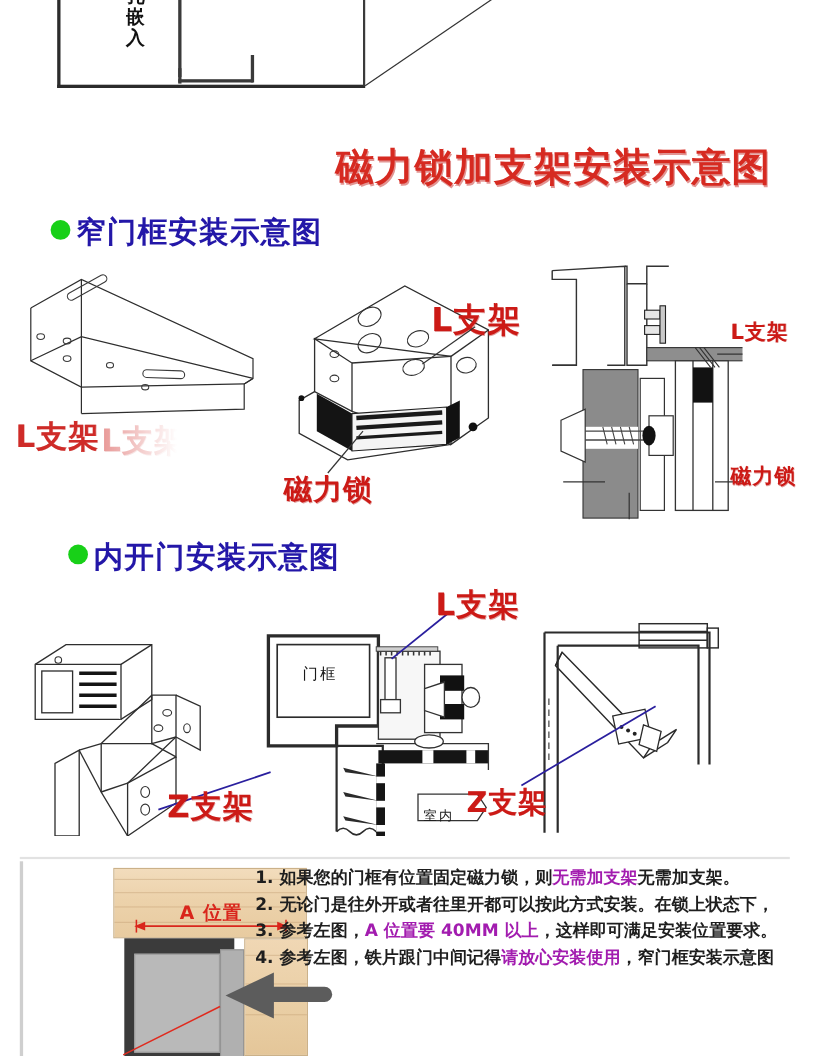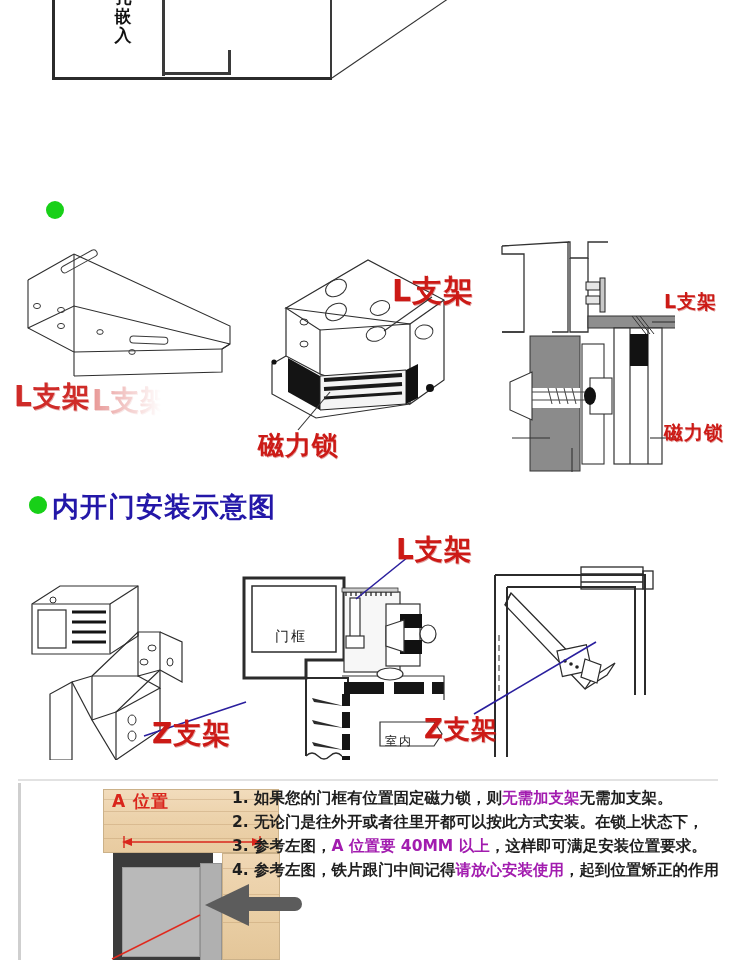--- a/index.html
+++ b/index.html
@@ -35,40 +35,40 @@
     font-size:35px;line-height:42px;font-weight:bold;
     color:#d62a21;letter-spacing:1px;
     text-shadow:1px 1px 0 rgba(190,20,16,.45);
   }
 
   
   .sec-head{font-size:27px;font-weight:bold;color:#2317a8;letter-spacing:1px;line-height:32px;}
   .bullet{display:inline-block;width:18px;height:18px;border-radius:50%;
           background:#18d018;vertical-align:2px;margin-right:5px;}
   #sec1{left:46px;top:196px;}
-  #sec2{left:29px;top:491px;text-align:right;}
+  #sec2{left:62px;top:491px;text-align:right;}
 
   
   .lab-red{color:#cc1a16;font-weight:bold;letter-spacing:1px;
            text-shadow:.6px .6px 0 rgba(180,18,14,.4);}
   #lab-l1{left:14px;top:378px;font-size:28px;opacity:.92;}
   #lab-l1b{left:92px;top:382px;font-size:28px;opacity:.45;
            -webkit-mask-image:linear-gradient(90deg,#000 0%,transparent 90%);
            mask-image:linear-gradient(90deg,#000 0%,transparent 90%);}
   #lab-l2{left:392px;top:271px;font-size:30px;}
   #lab-l3{left:664px;top:289px;font-size:19px;}
   #lab-mag1{left:258px;top:428px;font-size:26px;}
   #lab-mag2{left:664px;top:420px;font-size:19px;}
   #lab-l4{left:396px;top:531px;font-size:28px;}
   #lab-z1{left:152px;top:715px;font-size:28px;}
   #lab-z2{left:424px;top:712px;font-size:26px;}
 
   
   .lab-blk{color:#1a1a1a;font-size:13px;letter-spacing:2px;}
-  #lab-menkuang{left:275px;top:628px;font-size:14px;}
+  #lab-menkuang{left:275px;top:604px;font-size:14px;}
   #lab-shinei{left:385px;top:733px;font-size:12px;}
 
   
   .leader{stroke:#2a1f9e;stroke-width:1.6;fill:none;}
   .leader-blk{stroke:#333;stroke-width:1.1;fill:none;}
 
   
   #bottom-panel{
     left:18px;top:783px;width:732px;height:177px;
     background:#ffffff;border-left:3px solid #cfcfcf;
@@ -83,21 +83,21 @@
   .wood-grain{position:absolute;left:0;width:100%;height:1px;background:rgba(176,137,90,.3);}
   #wood-right{left:222px;top:853px;width:58px;height:107px;
     background:linear-gradient(180deg,#f0d7b4 0%,#e9ceA4 60%,#e4c699 100%);
     border:1px solid #cbb189;box-sizing:border-box;}
   #lock-dark{left:113px;top:853px;width:100px;height:107px;background:#3b3b3b;}
   #lock-body{left:122px;top:867px;width:78px;height:90px;background:#b9b9b9;border:1px solid #9c9c9c;box-sizing:border-box;}
   #lock-face{left:200px;top:863px;width:22px;height:98px;background:#b0b0b0;border:1px solid #949494;box-sizing:border-box;}
   #arm-stem{left:247px;top:897px;width:55px;height:14px;background:#5c5c5c;border-radius:0 7px 7px 0;}
   #arm-cone{left:205px;top:884px;width:0;height:0;
     border-top:21px solid transparent;border-bottom:21px solid transparent;border-right:44px solid #5c5c5c;}
-  #dim-label{left:112px;top:791px;width:160px;text-align:left;
+  #dim-label{left:112px;top:820px;width:160px;text-align:center;
     color:#d9261c;font-weight:bold;font-size:17px;line-height:20px;letter-spacing:1px;}
   #dim-mm{left:112px;top:810px;width:160px;text-align:center;
     color:#d9261c;font-weight:bold;font-size:21px;line-height:22px;}
   #dim-arrow{left:122px;top:836px;width:140px;height:12px;}
 
   
   #bp-text{left:232px;top:786px;width:500px;}
   #bp-head{color:#e01d16;font-weight:bold;font-size:21px;line-height:26px;letter-spacing:0px;}
   .bp-line{color:#1e1e1e;font-size:15.5px;line-height:24px;font-weight:600;letter-spacing:0px;}
   .hl{color:#a21caf;}
@@ -115,23 +115,24 @@
     <div class="abs" id="tp-ibox-b"></div>
     <div class="abs" id="tp-ibox-r"></div>
     <div class="abs" id="tp-right-v"></div>
     <svg class="abs" id="tp-diag" viewBox="0 0 130 90">
       <line x1="128" y1="2" x2="2" y2="88" class="leader-blk"></line>
     </svg>
     <div class="abs" id="tp-label">孔嵌入</div>
 
   </div>
 
+  <div class="abs nowrap" id="main-title">磁力锁加支架安装示意图</div>
 
   <div class="abs nowrap sec-head" id="sec1">
-    <span class="bullet"></span>
+    <span class="bullet"></span><span>窄门框安装示意图</span>
   </div>
 
   <svg class="abs" style="left:22px;top:248px;" width="215" height="145" viewBox="0 0 215 145">
     <g fill="none" stroke="#2e2e2e" stroke-width="1.1">
       <path d="M6 32 L52 6 L208 78 L208 96 L200 101"></path>
       <path d="M6 32 L6 80 L52 104 L52 128"></path>
       <path d="M52 6 L52 58"></path>
       <path d="M6 80 L52 58 L208 96"></path>
       <path d="M52 58 L52 104"></path>
       <path d="M52 104 L200 101"></path>
@@ -419,17 +420,17 @@
     <path d="M140 6 L130 2 L130 10 Z" fill="#d9261c"></path>
     <line x1="2" y1="0" x2="2" y2="12" stroke="#d9261c" stroke-width="1.4"></line>
     <line x1="138" y1="0" x2="138" y2="12" stroke="#d9261c" stroke-width="1.4"></line>
   </svg>
 
   <div class="abs" id="bp-text">
     <div id="bp-lines">
         <div class="bp-line nowrap"><span>1. 如果您的门框有位置固定磁力锁，则</span><span class="hl">无需加支架</span><span>无需加支架。</span></div>
         <div class="bp-line nowrap"><span>2. 无论门是往外开或者往里开都可以按此方式安装。在锁上状态下，</span></div>
         <div class="bp-line nowrap"><span>3. 参考左图，</span><span class="hl">A 位置要 40MM 以上</span><span>，这样即可满足安装位置要求。</span></div>
-        <div class="bp-line nowrap"><span>4. 参考左图，铁片跟门中间记得</span><span class="hl">请放心安装使用</span><span>，起到位置矫正的作用</span></div>
+        <div class="bp-line nowrap"><span>4. 参考左图，铁片跟门中间记得</span><span class="hl">请放心安装使用</span><span>，窄门框安装示意图</span></div>
       </div>
   </div>
 
 </div>
 
 </body></html>

